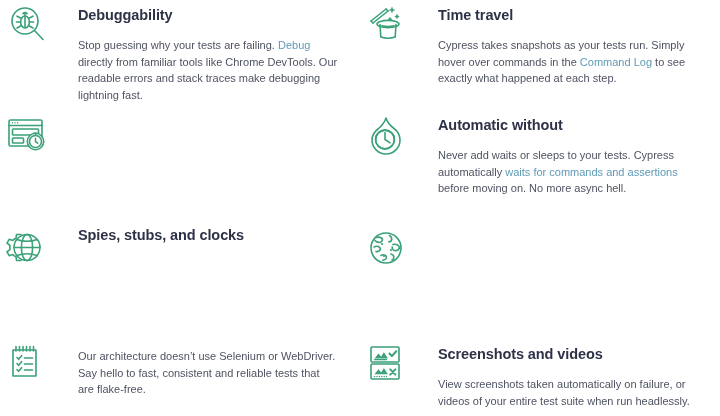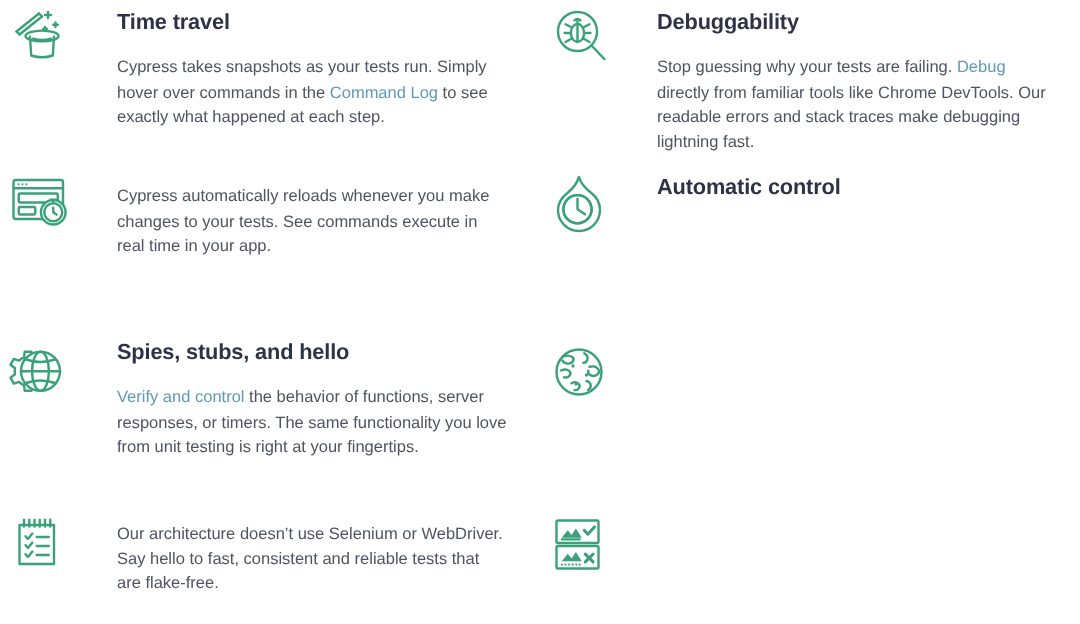--- a/index.html
+++ b/index.html
@@ -35,106 +35,105 @@
   .r4 h3{padding-top:10px;}
 </style>
 </head>
 <body>
 
 <div class="grid">
 
   <div class="card r1">
     <div class="icon-wrap">
       <svg width="44" height="44" viewBox="0 0 44 44" fill="none" stroke="#3aa178" stroke-width="1.6" stroke-linecap="round" stroke-linejoin="round">
+        <circle cx="19" cy="17" r="13"></circle>
+        <path d="M28.5 26.5 L37 35.5"></path>
+        <ellipse cx="19" cy="18" rx="4.4" ry="6"></ellipse>
+        <path d="M19 12 l0 -2.6"></path>
+        <path d="M17 9.6 q2 -2 4 0"></path>
+        <path d="M14.6 14 l-3.6 -1.8 M14.6 18 l-4.2 0 M14.6 22 l-3.6 2"></path>
+        <path d="M23.4 14 l3.6 -1.8 M23.4 18 l4.2 0 M23.4 22 l3.6 2"></path>
+        <path d="M19 13.4 l0 10"></path>
+      </svg>
+    </div>
+    <div class="body">
+      <h3>Debuggability</h3>
+      <p>Stop guessing why your tests are failing. <a href="#">Debug</a> directly from familiar tools like Chrome DevTools. Our readable errors and stack traces make debugging lightning fast.</p>
+    </div>
+  </div>
+
+  <div class="card r1">
+    <div class="icon-wrap">
+      <svg width="44" height="44" viewBox="0 0 44 44" fill="none" stroke="#3aa178" stroke-width="1.6" stroke-linecap="round" stroke-linejoin="round">
         <path d="M5 17 L20 5"></path>
           <path d="M7 19 L22 7"></path>
           <path d="M5 17 L7 19"></path>
           <path d="M20 5 L22 7"></path>
         <path d="M26 4 l0 4 M24 6 l4 0"></path>
         <path d="M31 11 l0 3 M29.5 12.5 l3 0"></path>
         <path d="M24 14 l0 2.4 M22.8 15.2 l2.4 0"></path>
         <ellipse cx="22" cy="20" rx="11" ry="3.6"></ellipse>
         <path d="M14 20.5 L14.8 33 q7.2 2.4 14.4 0 L30 20.5"></path>
         <path d="M16 21.8 q6 1.7 12 0"></path>
       </svg>
     </div>
     <div class="body">
       <h3>Time travel</h3>
       <p>Cypress takes snapshots as your tests run. Simply hover over commands in the <a href="#">Command Log</a> to see exactly what happened at each step.</p>
-    </div>
-  </div>
-
-  <div class="card r1">
-    <div class="icon-wrap">
-      <svg width="44" height="44" viewBox="0 0 44 44" fill="none" stroke="#3aa178" stroke-width="1.6" stroke-linecap="round" stroke-linejoin="round">
-        <circle cx="19" cy="17" r="13"></circle>
-        <path d="M28.5 26.5 L37 35.5"></path>
-        <ellipse cx="19" cy="18" rx="4.4" ry="6"></ellipse>
-        <path d="M19 12 l0 -2.6"></path>
-        <path d="M17 9.6 q2 -2 4 0"></path>
-        <path d="M14.6 14 l-3.6 -1.8 M14.6 18 l-4.2 0 M14.6 22 l-3.6 2"></path>
-        <path d="M23.4 14 l3.6 -1.8 M23.4 18 l4.2 0 M23.4 22 l3.6 2"></path>
-        <path d="M19 13.4 l0 10"></path>
-      </svg>
-    </div>
-    <div class="body">
-      <h3>Debuggability</h3>
-      <p>Stop guessing why your tests are failing. <a href="#">Debug</a> directly from familiar tools like Chrome DevTools. Our readable errors and stack traces make debugging lightning fast.</p>
     </div>
   </div>
 
   <div class="card r2">
     <div class="icon-wrap">
       <svg width="44" height="44" viewBox="0 0 44 44" fill="none" stroke="#3aa178" stroke-width="1.6" stroke-linecap="round" stroke-linejoin="round">
         <rect x="3" y="6" width="33" height="26" rx="1.5"></rect>
         <path d="M3 11.5 L36 11.5"></path>
         <circle cx="6.4" cy="8.8" r="0.7" fill="#3aa178" stroke="none"></circle>
         <circle cx="9" cy="8.8" r="0.7" fill="#3aa178" stroke="none"></circle>
         <circle cx="11.6" cy="8.8" r="0.7" fill="#3aa178" stroke="none"></circle>
         <rect x="6.5" y="15" width="26" height="6" rx="0.8"></rect>
         <rect x="6.5" y="24" width="11" height="5" rx="0.8"></rect>
         <circle cx="29.5" cy="27.5" r="8.2" fill="#ffffff"></circle>
         <circle cx="29.5" cy="27.5" r="6"></circle>
         <path d="M29.5 21.2 l0 -2 M27.7 19.2 l3.6 0"></path>
         <path d="M29.5 24.4 l0 3.1 l2.2 1.6"></path>
       </svg>
     </div>
     <div class="body">
-      <p>Cypress automatically reloads whenever you make changes to your tests. See commands execute in real time in your app.</p>
     </div>
   </div>
 
   <div class="card r2">
     <div class="icon-wrap">
       <svg width="44" height="44" viewBox="0 0 44 44" fill="none" stroke="#3aa178" stroke-width="1.6" stroke-linecap="round" stroke-linejoin="round">
         <path d="M20 4 q-2 6 -7.5 10.5 Q6 19.5 6 26 a14 14 0 0 0 28 0 q0 -7 -6 -11.5 Q21.5 9.5 20 4 Z"></path>
         <circle cx="19" cy="25.5" r="9.4" fill="#ffffff"></circle>
         <circle cx="19" cy="25.5" r="9.4"></circle>
         <path d="M19 18.6 l0 6.9 l5 3.4"></path>
       </svg>
     </div>
     <div class="body">
-      <h3>Automatic control</h3>
+      <h3>Automatic without</h3>
+      <p>Never add waits or sleeps to your tests. Cypress automatically <a href="#">waits for commands and assertions</a> before moving on. No more async hell.</p>
     </div>
   </div>
 
   <div class="card r3">
     <div class="icon-wrap">
       <svg width="44" height="44" viewBox="0 0 44 44" fill="none" stroke="#3aa178" stroke-width="1.6" stroke-linecap="round" stroke-linejoin="round">
         <path d="M15 6.5 L10.5 6.5 L10 10.2 q-1.9 .8 -3.3 2.2 L3.2 11.3 L1 15.2 l3 2.3 q-.3 2 0 4 l-3 2.3 l2.2 3.9 l3.5 -1.1 q1.4 1.4 3.3 2.2 l.5 3.7 L15 32.5"></path>
         <circle cx="21" cy="19.5" r="13"></circle>
         <ellipse cx="21" cy="19.5" rx="5.6" ry="13"></ellipse>
         <path d="M8 19.5 L34 19.5"></path>
         <path d="M10.8 11.5 q10.2 3.6 20.4 0"></path>
         <path d="M10.8 27.5 q10.2 -3.6 20.4 0"></path>
       </svg>
     </div>
     <div class="body">
-      <h3>Spies, stubs, and hello</h3>
-      <p><a href="#">Verify and control</a> the behavior of functions, server responses, or timers. The same functionality you love from unit testing is right at your fingertips.</p>
+      <h3>Spies, stubs, and clocks</h3>
     </div>
   </div>
 
   <div class="card r3">
     <div class="icon-wrap">
       <svg width="44" height="44" viewBox="0 0 44 44" fill="none" stroke="#3aa178" stroke-width="1.6" stroke-linecap="round" stroke-linejoin="round">
         <circle cx="20" cy="20" r="15"></circle>
         <path d="M10 9.5 q3 -1 5.5 .5 q1.5 1 .5 2.8 q-1 1.8 -3.4 1.6 q-2.6 -.2 -3.6 -2"></path>
         <path d="M8 19 q3.4 -1.6 5.6 .4 q1.4 1.3 .2 2.9 q-1.4 1.8 -3.8 1.2"></path>
         <path d="M15 27.5 q2.6 -1.6 4.6 .2 q1.4 1.3 .4 3 q-.9 1.5 -3 1.4"></path>
@@ -170,15 +169,19 @@
         <rect x="5" y="4" width="28" height="15" rx="1"></rect>
         <rect x="5" y="21" width="28" height="15" rx="1"></rect>
         <path d="M8.5 15.5 l4 -5 l2.6 3.2 l2.8 -4.4 l4 6.2 Z" fill="#3aa178" stroke="none"></path>
         <path d="M8.5 16.6 L20.5 16.6" stroke-width="1.4"></path>
         <path d="M23.5 10.5 l2.4 2.6 l4.4 -4.8" stroke-width="2"></path>
         <path d="M8.5 31.2 l4 -5 l2.6 3.2 l2.8 -4.4 l4 6.2 Z" fill="#3aa178" stroke="none"></path>
         <path d="M8.6 33.4 l.01 0 M11 33.4 l.01 0 M13.4 33.4 l.01 0 M15.8 33.4 l.01 0 M18.2 33.4 l.01 0 M20.4 33.4 l.01 0" stroke-width="1.5"></path>
         <path d="M24.2 26.4 l5.2 5.2 M29.4 26.4 l-5.2 5.2" stroke-width="2"></path>
       </svg>
     </div>
+    <div class="body">
+      <h3>Screenshots and videos</h3>
+      <p>View screenshots taken automatically on failure, or videos of your entire test suite when run headlessly.</p>
+    </div>
   </div>
 
 </div>
 
 </body></html>

